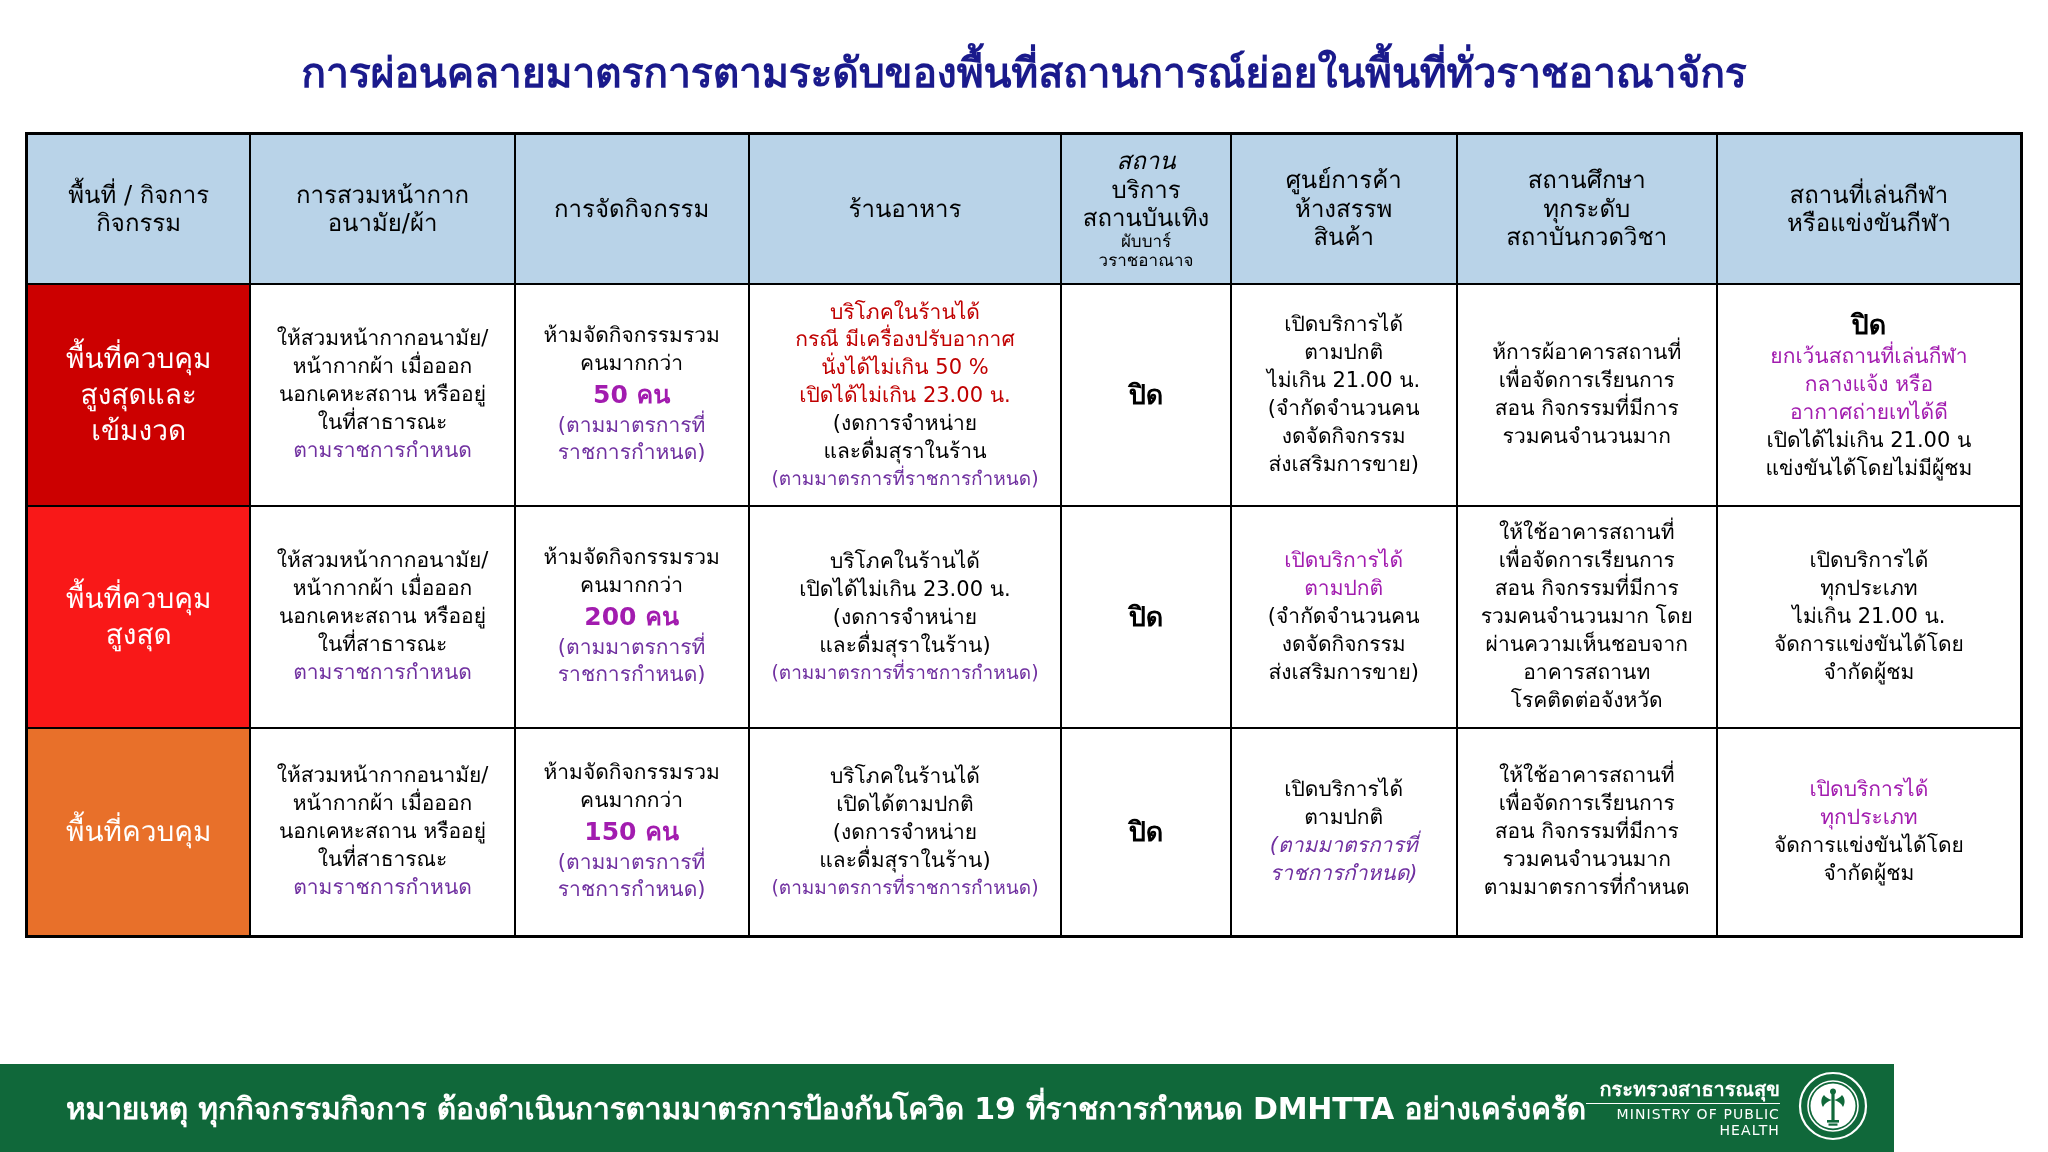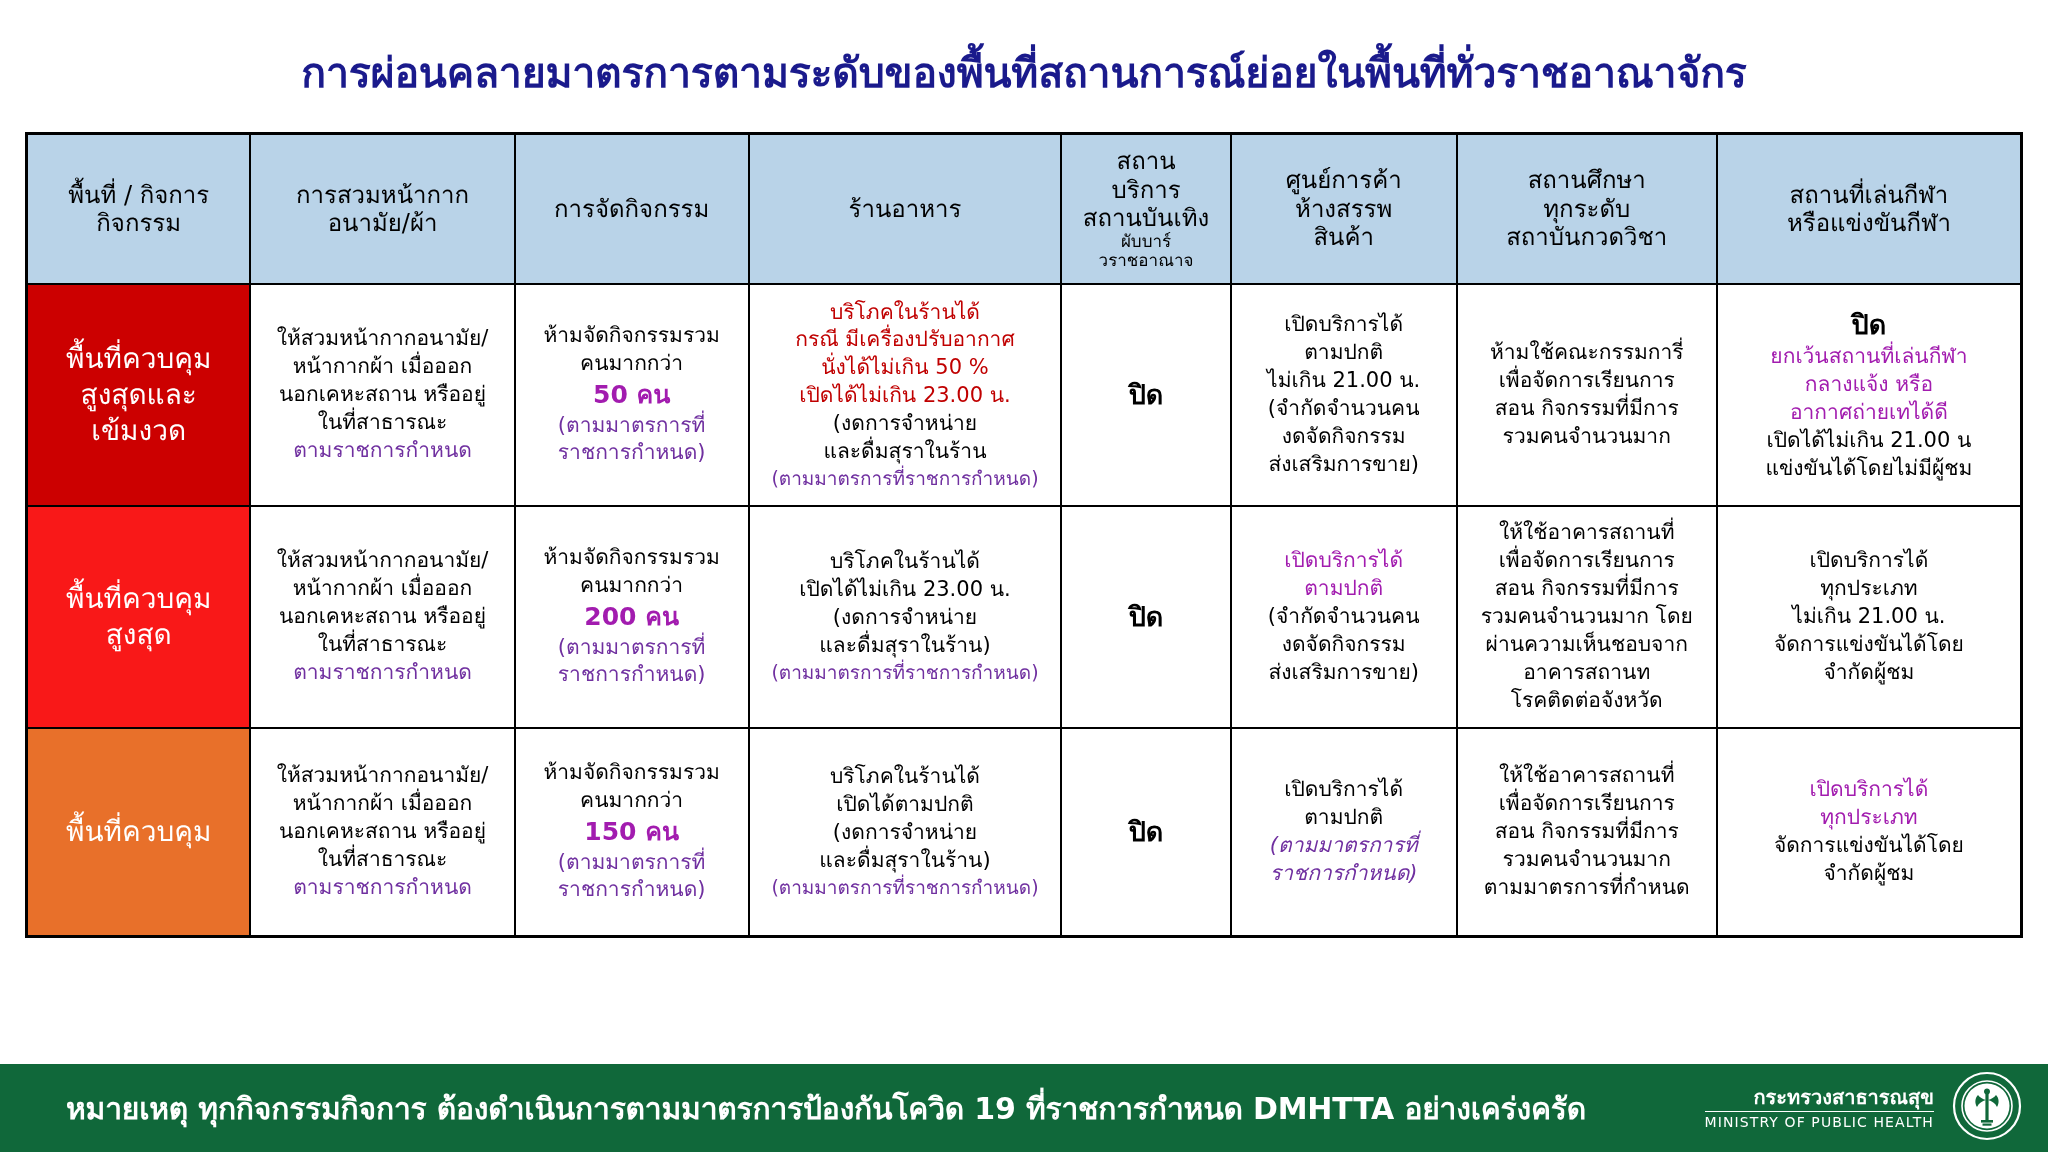--- a/index.html
+++ b/index.html
@@ -104,21 +104,21 @@
   .t-italic  { font-style: italic; }
   .t-bold    { font-weight: bold; }
   .t-sm      { font-size: 19px; }
   .t-lg      { font-size: 25px; }
 
   
   #footer-bar {
     position: absolute;
     left: 0;
     bottom: 0;
-    width: 2048px;
+    width: 1894px;
     height: 88px;
     background: #10683a;
     display: flex;
     align-items: center;
     justify-content: space-between;
   }
   #footer-note {
     color: #ffffff;
     font-size: 30px;
     font-weight: bold;
@@ -168,21 +168,21 @@
     <col class="col-school">
       <col class="col-sport">
   </colgroup>
   <thead>
     <tr>
       <th><span class="hdr-lines"><span style="display: block;">พื้นที่ / กิจการ</span><span style="display: block;">กิจกรรม</span></span></th>
       <th><span class="hdr-lines"><span style="display: block;">การสวมหน้ากาก</span><span style="display: block;">อนามัย/ผ้า</span></span></th>
       <th><span class="hdr-lines"><span style="display: block;">การจัดกิจกรรม</span></span></th>
       <th><span class="hdr-lines"><span style="display: block;">ร้านอาหาร</span></span></th>
       <th>
-        <span class="hdr-lines"><span style="display: block;">สถาน</span><span style="display: block;">บริการ</span><span style="display: block;">สถานบันเทิง</span></span>
+        <span class="hdr-lines"><span style="display: block; font-style: italic;">สถาน</span><span style="display: block;">บริการ</span><span style="display: block;">สถานบันเทิง</span></span>
         <span class="hdr-lines sub-small-wrap"><span class="sub-small">ผับบาร์</span><span class="sub-small">วราชอาณาจ</span></span>
       </th>
       <th><span class="hdr-lines"><span style="display: block;">ศูนย์การค้า</span><span style="display: block;">ห้างสรรพ</span><span style="display: block;">สินค้า</span></span></th>
       <th><span class="hdr-lines"><span style="display: block;">สถานศึกษา</span><span style="display: block;">ทุกระดับ</span><span style="display: block;">สถาบันกวดวิชา</span></span></th>
       <th><span class="hdr-lines"><span style="display: block;">สถานที่เล่นกีฬา</span><span style="display: block;">หรือแข่งขันกีฬา</span></span></th>
     </tr>
   </thead>
   <tbody id="table-body">
       <tr class="row-1">
         <td class="area-cell area-dark">
@@ -229,21 +229,21 @@
             <span class="t-black">เปิดบริการได้</span>
             <span class="t-black">ตามปกติ</span>
             <span class="t-black">ไม่เกิน 21.00 น.</span>
             <span class="t-black">(จำกัดจำนวนคน</span>
             <span class="t-black">งดจัดกิจกรรม</span>
             <span class="t-black">ส่งเสริมการขาย)</span>
           </div>
         </td>
         <td>
           <div class="cell-lines">
-            <span class="t-black">ห้ามใช้คณะกรรมการี่</span>
+            <span class="t-black">ห้การผ้อาคารสถานที่</span>
             <span class="t-black">เพื่อจัดการเรียนการ</span>
             <span class="t-black">สอน กิจกรรมที่มีการ</span>
             <span class="t-black">รวมคนจำนวนมาก</span>
           </div>
         </td>
         <td>
           <div class="cell-lines">
             <span class="t-black big-word t-bold">ปิด</span>
             <span class="t-red">ยกเว้นสถานที่เล่นกีฬา</span>
             <span class="t-red">กลางแจ้ง หรือ</span>

